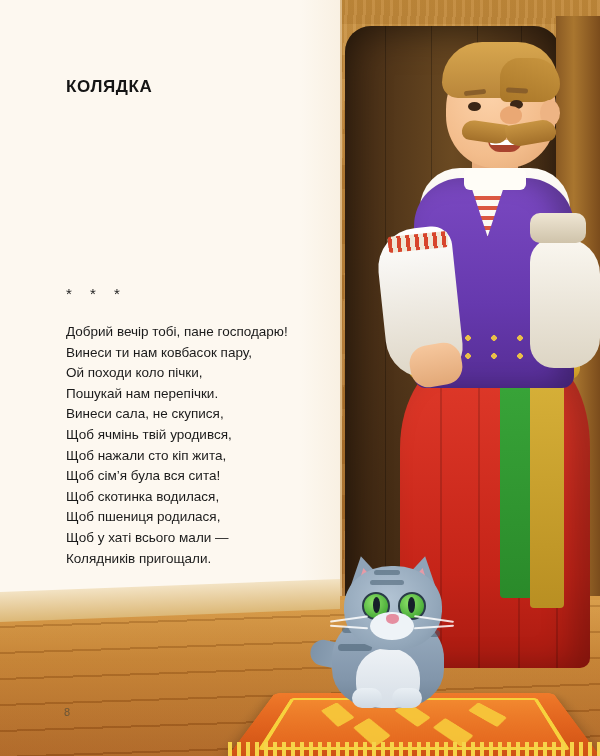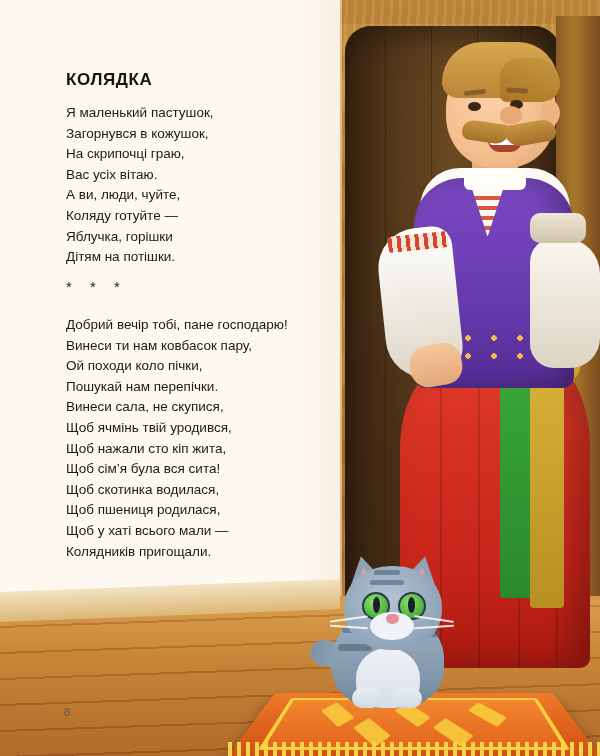--- a/index.html
+++ b/index.html
@@ -382,21 +382,21 @@
   .cat-paw {
     position: absolute; width: 30px; height: 20px;
     background: linear-gradient(180deg, #e9eff4, #cfd9e2);
     border-radius: 14px;
   }
 
   
   .text-col {
     position: absolute;
     left: 0;
-    top: 10px;
+    top: 17px;
     width: 330px;
     height: 600px;
   }
   .poem-title {
     position: absolute;
     left: 66px;
     top: 60px;
     font-size: 17px;
     font-weight: bold;
     letter-spacing: .6px;
@@ -532,28 +532,20 @@
       <div class="cat-whisker" style="left:8px; top:70px; width:38px; transform:rotate(4deg);"></div>
       <div class="cat-whisker" style="left:92px; top:62px; width:40px; transform:rotate(8deg);"></div>
       <div class="cat-whisker" style="left:92px; top:70px; width:40px; transform:rotate(-4deg);"></div>
     </div>
 
   </div>
 
   <div class="text-col">
     <div class="poem-title">КОЛЯДКА</div>
 
-    <div class="stanza stanza-1">Я маленький пастушок,
-Загорнувся в кожушок,
-На скрипочці граю,
-Вас усіх вітаю.
-А ви, люди, чуйте,
-Коляду готуйте —
-Яблучка, горішки
-Дітям на потішки.</div>
 
     <div class="divider">* * *</div>
 
     <div class="stanza stanza-2">Добрий вечір тобі, пане господарю!
 Винеси ти нам ковбасок пару,
 Ой походи коло пічки,
 Пошукай нам перепічки.
 Винеси сала, не скупися,
 Щоб ячмінь твій уродився,
 Щоб нажали сто кіп жита,

